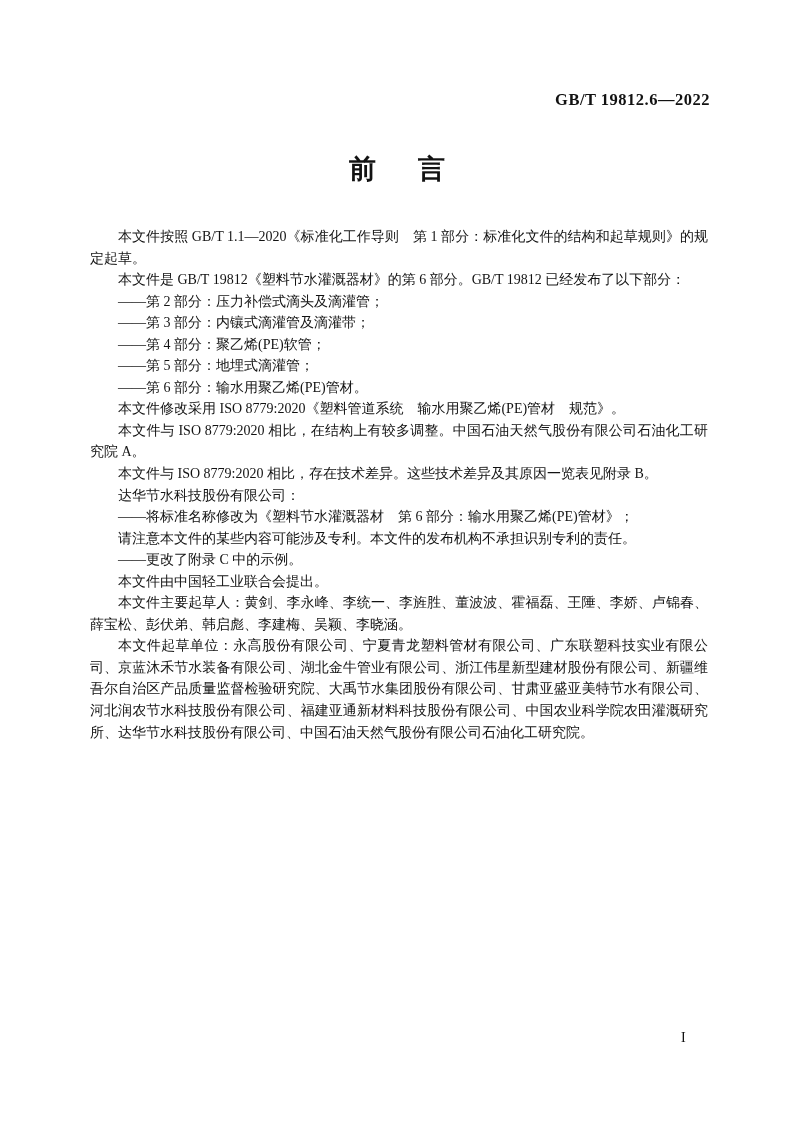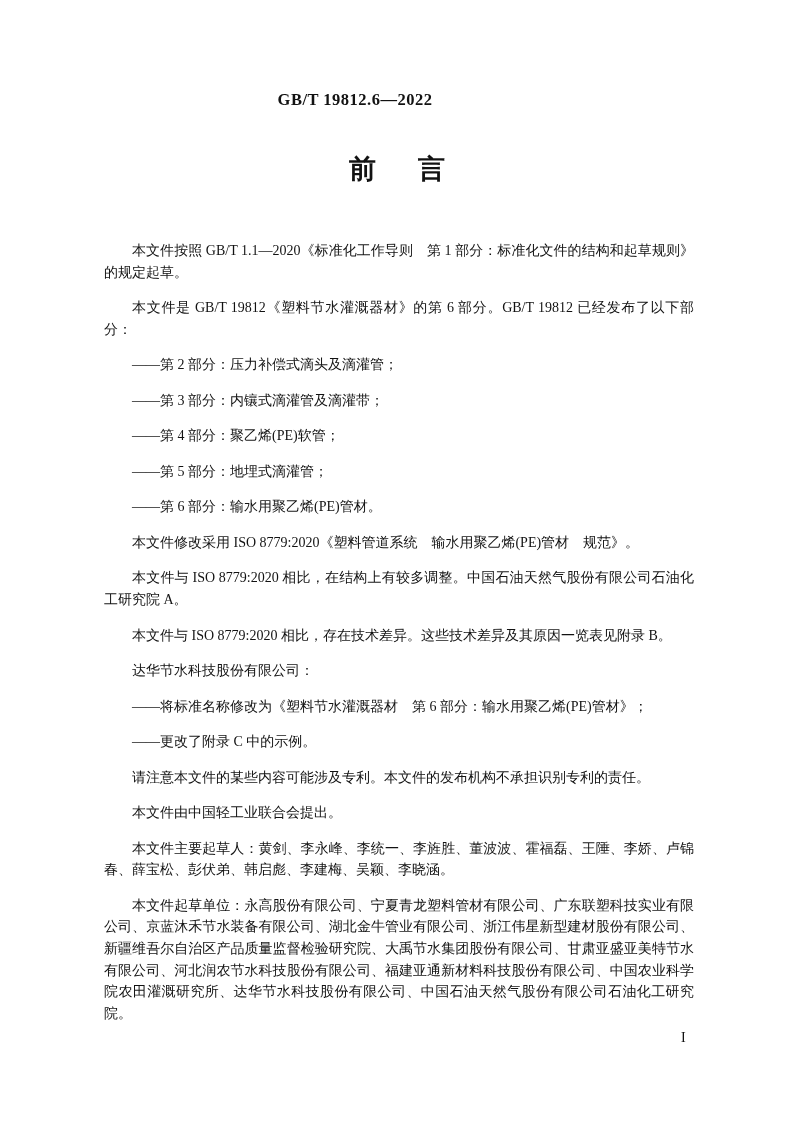--- a/index.html
+++ b/index.html
@@ -15,21 +15,21 @@
     background: #ffffff;
     color: #121212;
     font-family: "Liberation Serif", "DejaVu Serif", serif;
     overflow: hidden;
   }
   .doc-header {
     position: absolute;
     top: 90px;
     left: 0;
     right: 84px;
-    text-align: center;
+    text-align: right;
     font-size: 16.5px;
     font-weight: 700;
     letter-spacing: 0.5px;
     white-space: nowrap;
   }
   .doc-title {
     position: absolute;
     top: 153px;
     left: 0;
     width: 100%;
@@ -44,21 +44,21 @@
     position: absolute;
     top: 226px;
     left: 90px;
     width: 618px;
     font-size: 14px;
     line-height: 21.55px;
     text-align: justify;
     text-justify: inter-ideograph;
   }
   .para {
-    margin: 14px;
+    margin: 0;
     text-indent: 2em;
   }
   .page-number {
     position: absolute;
     top: 1030px;
     left: 681px;
     font-size: 14px;
     letter-spacing: 0.5px;
   }
 </style>
@@ -80,22 +80,22 @@
     <p class="para">——第 2 部分：压力补偿式滴头及滴灌管；</p>
     <p class="para">——第 3 部分：内镶式滴灌管及滴灌带；</p>
     <p class="para">——第 4 部分：聚乙烯(PE)软管；</p>
     <p class="para">——第 5 部分：地埋式滴灌管；</p>
     <p class="para">——第 6 部分：输水用聚乙烯(PE)管材。</p>
     <p class="para">本文件修改采用 ISO 8779:2020《塑料管道系统　输水用聚乙烯(PE)管材　规范》。</p>
     <p class="para">本文件与 ISO 8779:2020 相比，在结构上有较多调整。中国石油天然气股份有限公司石油化工研究院 A。</p>
     <p class="para">本文件与 ISO 8779:2020 相比，存在技术差异。这些技术差异及其原因一览表见附录 B。</p>
     <p class="para">达华节水科技股份有限公司：</p>
     <p class="para">——将标准名称修改为《塑料节水灌溉器材　第 6 部分：输水用聚乙烯(PE)管材》；</p>
+    <p class="para">请注意本文件的某些内容可能涉及专利。本文件的发布机构不承担识别专利的责任。</p>
     <p class="para">——更改了附录 C 中的示例。</p>
-    <p class="para">请注意本文件的某些内容可能涉及专利。本文件的发布机构不承担识别专利的责任。</p>
     <p class="para">本文件由中国轻工业联合会提出。</p>
     <p class="para">本文件主要起草人：黄剑、李永峰、李统一、李旌胜、董波波、霍福磊、王陲、李娇、卢锦春、薛宝松、彭伏弟、韩启彪、李建梅、吴颖、李晓涵。</p>
     <p class="para">本文件起草单位：永高股份有限公司、宁夏青龙塑料管材有限公司、广东联塑科技实业有限公司、京蓝沐禾节水装备有限公司、湖北金牛管业有限公司、浙江伟星新型建材股份有限公司、新疆维吾尔自治区产品质量监督检验研究院、大禹节水集团股份有限公司、甘肃亚盛亚美特节水有限公司、河北润农节水科技股份有限公司、福建亚通新材料科技股份有限公司、中国农业科学院农田灌溉研究所、达华节水科技股份有限公司、中国石油天然气股份有限公司石油化工研究院。</p>
   </div>
 
   <div class="page-number">I</div>
 
 </div>
 
 </body></html>

